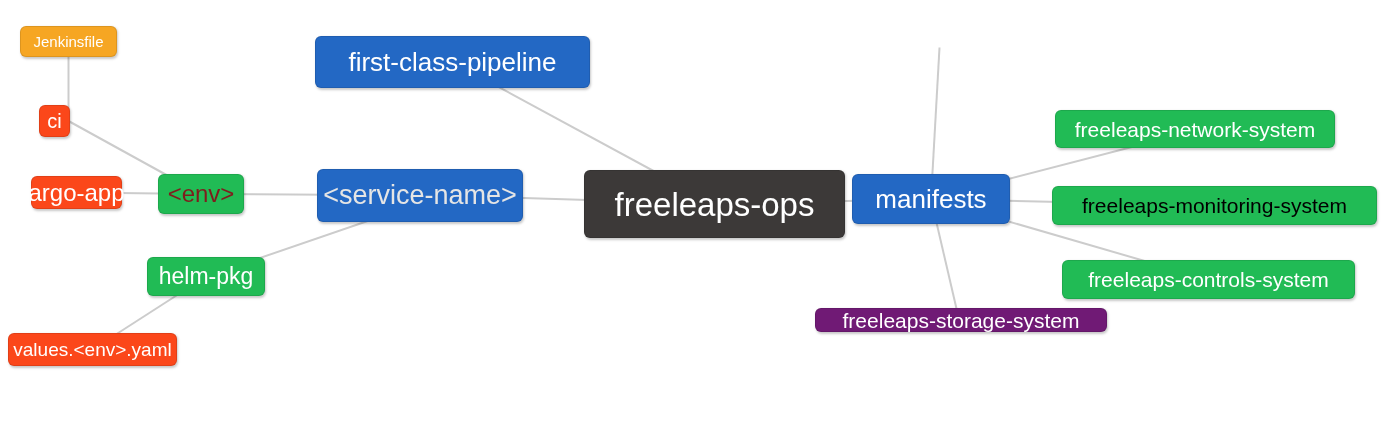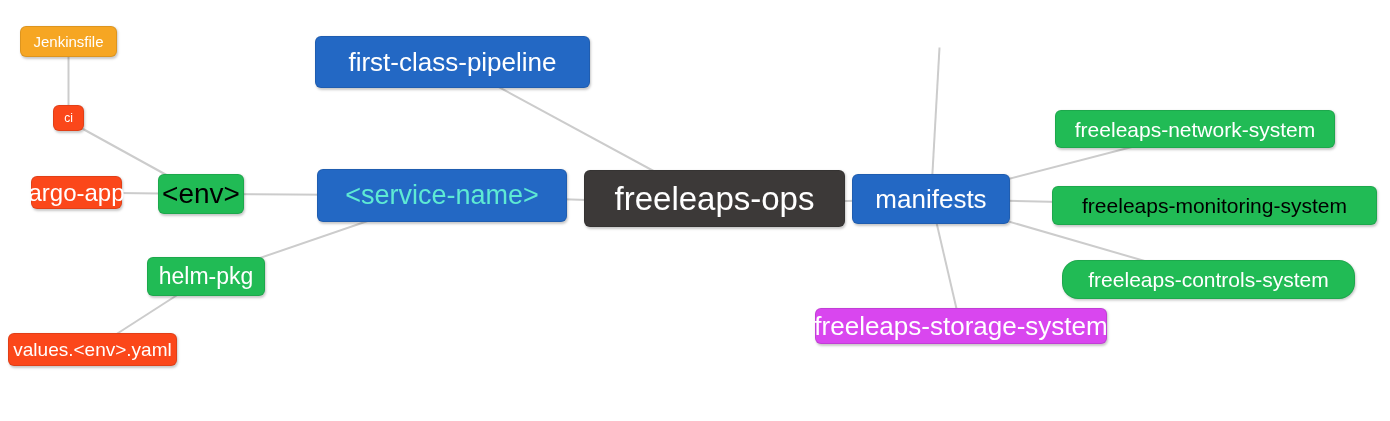--- a/index.html
+++ b/index.html
@@ -53,26 +53,26 @@
       <line x1="442" y1="195.5" x2="714.5" y2="204" stroke="#cccccc" stroke-width="2"></line>
       <line x1="714.5" y1="204" x2="931" y2="199" stroke="#cccccc" stroke-width="2"></line>
       <line x1="931" y1="199" x2="939.5" y2="47.5" stroke="#cccccc" stroke-width="2"></line>
       <line x1="931" y1="199" x2="1201.5" y2="129" stroke="#cccccc" stroke-width="2"></line>
       <line x1="931" y1="199" x2="1214.5" y2="205.5" stroke="#cccccc" stroke-width="2"></line>
       <line x1="931" y1="199" x2="1208.5" y2="279.5" stroke="#cccccc" stroke-width="2"></line>
       <line x1="931" y1="199" x2="961" y2="328" stroke="#cccccc" stroke-width="2"></line>
     </svg>
 
 <div class="node" style="left: 20px; top: 26px; width: 97px; height: 31px; font-size: 15px; background: rgb(246, 166, 35); color: rgb(255, 255, 255); text-align: center;">Jenkinsfile</div>
-    <div class="node" style="left: 53px; top: 105px; width: 31px; height: 26px; font-size: 12px; background: rgb(251, 71, 26); color: rgb(255, 255, 255);">ci</div>
+    <div class="node" style="left: 39px; top: 105px; width: 31px; height: 32px; font-size: 20px; background: rgb(251, 71, 26); color: rgb(255, 255, 255);">ci</div>
     <div class="node" style="left: 31px; top: 176px; width: 91px; height: 33px; font-size: 24px; background: rgb(251, 71, 26); color: rgb(255, 255, 255);">argo-app</div>
-    <div class="node" style="left: 158px; top: 174px; width: 86px; height: 40px; font-size: 28px; background: rgb(33, 187, 85); color: #000000;">&lt;env&gt;</div>
+    <div class="node" style="left: 158px; top: 174px; width: 86px; height: 40px; font-size: 24px; background: rgb(33, 187, 85); color: #7f1d1d;">&lt;env&gt;</div>
     <div class="node" style="left: 147px; top: 257px; width: 118px; height: 39px; font-size: 23px; background: rgb(33, 187, 85); color: rgb(255, 255, 255);">helm-pkg</div>
     <div class="node" style="left: 8px; top: 333px; width: 169px; height: 33px; font-size: 19px; background: rgb(251, 71, 26); color: rgb(255, 255, 255);">values.&lt;env&gt;.yaml</div>
     <div class="node" style="left: 315px; top: 36px; width: 275px; height: 52px; font-size: 26px; background: rgb(35, 104, 196); color: rgb(255, 255, 255);">first-class-pipeline</div>
-    <div class="node" style="left: 317px; top: 169px; width: 250px; height: 53px; font-size: 27px; background: rgb(35, 104, 196); color: #5eead4;">&lt;service-name&gt;</div>
-    <div class="node" style="left: 584px; top: 170px; width: 261px; height: 57px; font-size: 33px; background: rgb(60, 57, 56); color: rgb(255, 255, 255);">freeleaps-ops</div>
+    <div class="node" style="left: 317px; top: 169px; width: 206px; height: 53px; font-size: 27px; background: rgb(35, 104, 196); color: #e5e5e5;">&lt;service-name&gt;</div>
+    <div class="node" style="left: 584px; top: 170px; width: 261px; height: 68px; font-size: 33px; background: rgb(60, 57, 56); color: rgb(255, 255, 255);">freeleaps-ops</div>
     <div class="node" style="left: 852px; top: 174px; width: 158px; height: 50px; font-size: 26px; background: rgb(35, 104, 196); color: rgb(255, 255, 255);">manifests</div>
     <div class="node" style="left: 1055px; top: 110px; width: 280px; height: 38px; font-size: 21px; background: rgb(33, 187, 85); color: rgb(255, 255, 255);">freeleaps-network-system</div>
     <div class="node" style="left: 1052px; top: 186px; width: 325px; height: 39px; font-size: 21px; background: rgb(33, 187, 85); color: #000000;">freeleaps-monitoring-system</div>
-    <div class="node" style="left: 1062px; top: 260px; width: 293px; height: 39px; font-size: 21px; background: rgb(33, 187, 85); color: rgb(255, 255, 255); border-radius: 16px;">freeleaps-controls-system</div>
-    <div class="node" style="left: 815px; top: 308px; width: 292px; height: 36px; font-size: 26px; background: #d946ef; color: rgb(255, 255, 255);">freeleaps-storage-system</div>
+    <div class="node" style="left: 1062px; top: 260px; width: 293px; height: 39px; font-size: 21px; background: rgb(33, 187, 85); color: rgb(255, 255, 255);">freeleaps-controls-system</div>
+    <div class="node" style="left: 815px; top: 308px; width: 292px; height: 24px; font-size: 21px; background: #701a75; color: rgb(255, 255, 255);">freeleaps-storage-system</div>
   </div>
 
 </body></html>

